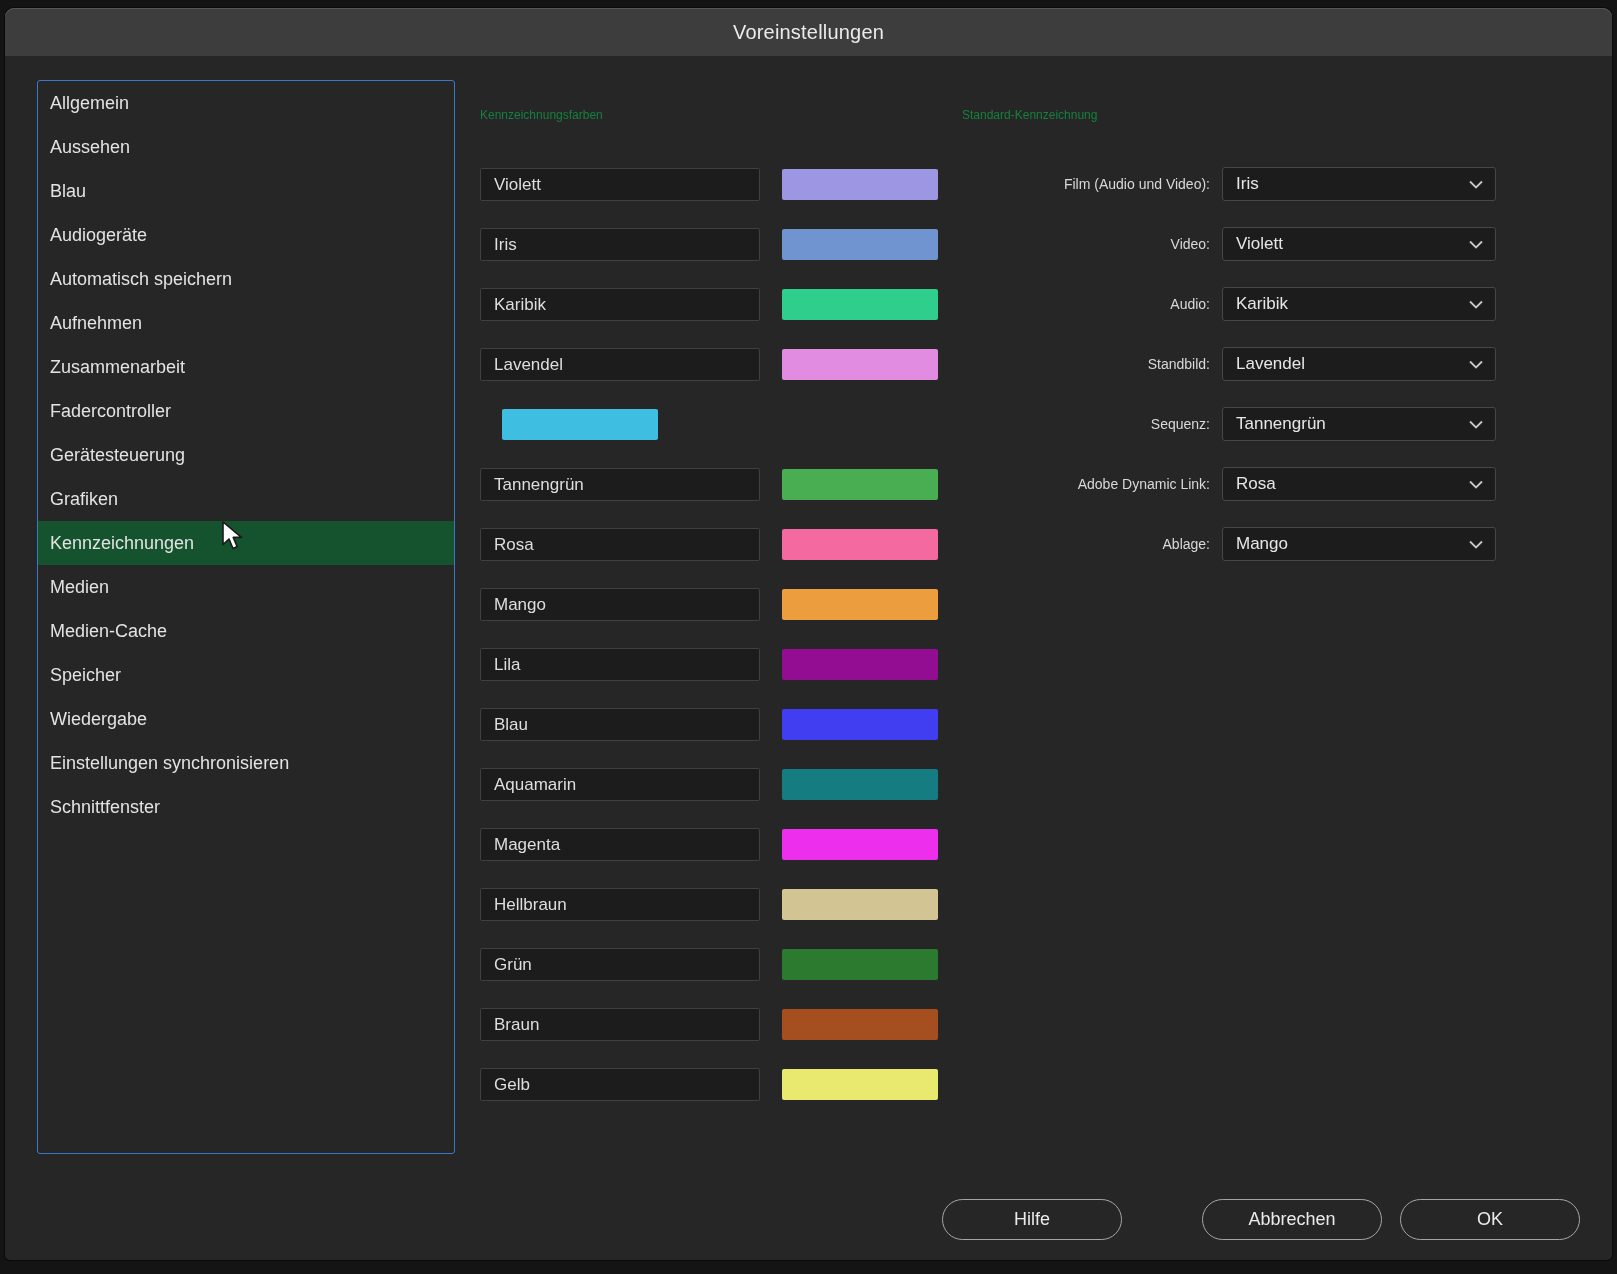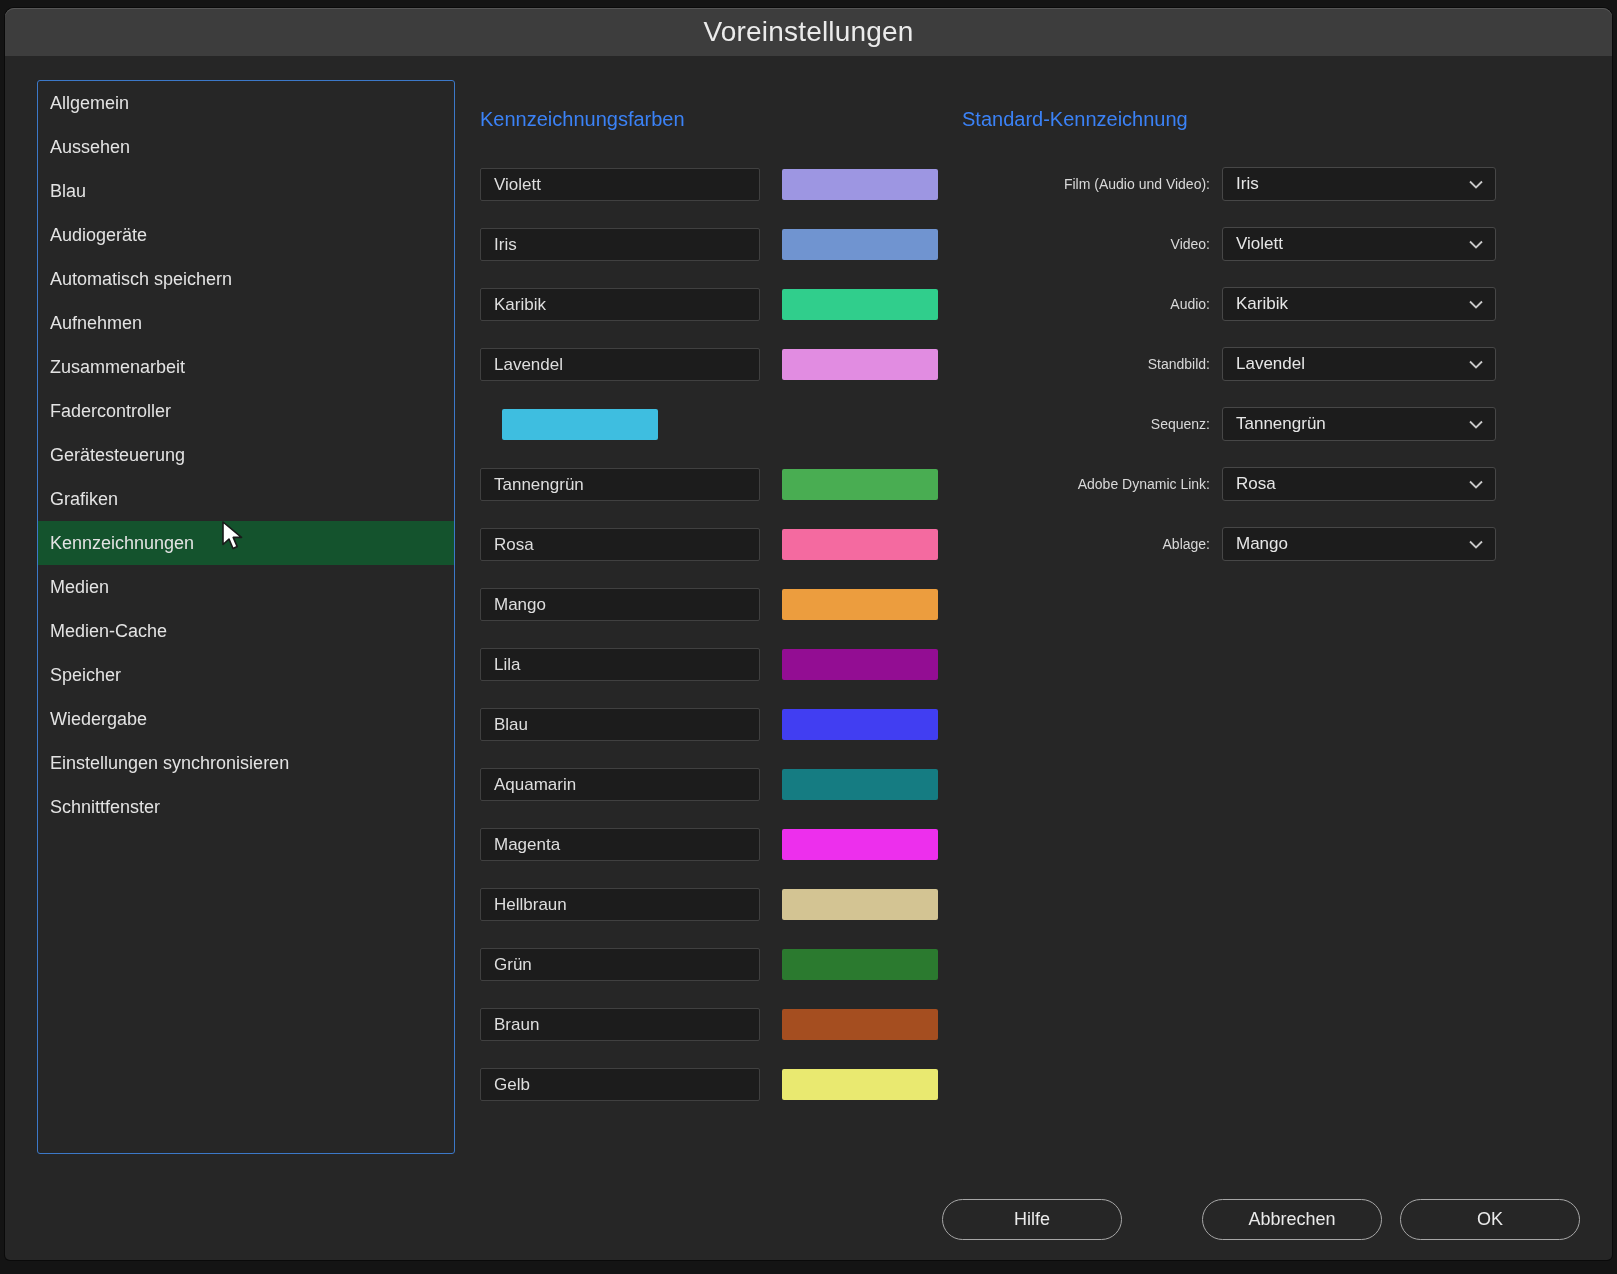--- a/index.html
+++ b/index.html
@@ -25,21 +25,21 @@
     position: absolute;
     left: 5px; top: 8px;
     width: 1607px; height: 48px;
     background: #3d3d3d;
     border-radius: 9px 9px 0 0;
     box-shadow: inset 0 1px 0 #565656;
     display: flex; align-items: center; justify-content: center;
   }
   .titlebar .title {
     color: #ebebeb;
-    font-size: 28px;
+    font-size: 20px;
     letter-spacing: .2px;
   }
 
   .sidebar {
     position: absolute;
     left: 37px; top: 80px;
     width: 418px; height: 1074px;
     border: 1px solid #3c78c8;
     border-radius: 3px;
     background: #262626;
@@ -51,22 +51,22 @@
     color: #e3e3e3;
     font-size: 18px;
     white-space: nowrap;
     cursor: default;
   }
   .side-item.selected { background: #14532d; }
 
   .col-header {
     position: absolute;
     top: 108px;
-    color: #3b82f6;
-    font-size: 20px;
+    color: #15803d;
+    font-size: 12px;
   }
   .col-header.labels { left: 480px; }
   .col-header.defaults { left: 962px; }
 
   .color-rows {
     position: absolute;
     left: 480px; top: 168px;
     display: flex; flex-direction: column; gap: 27px;
   }
   .color-row { display: flex; height: 33px; }

